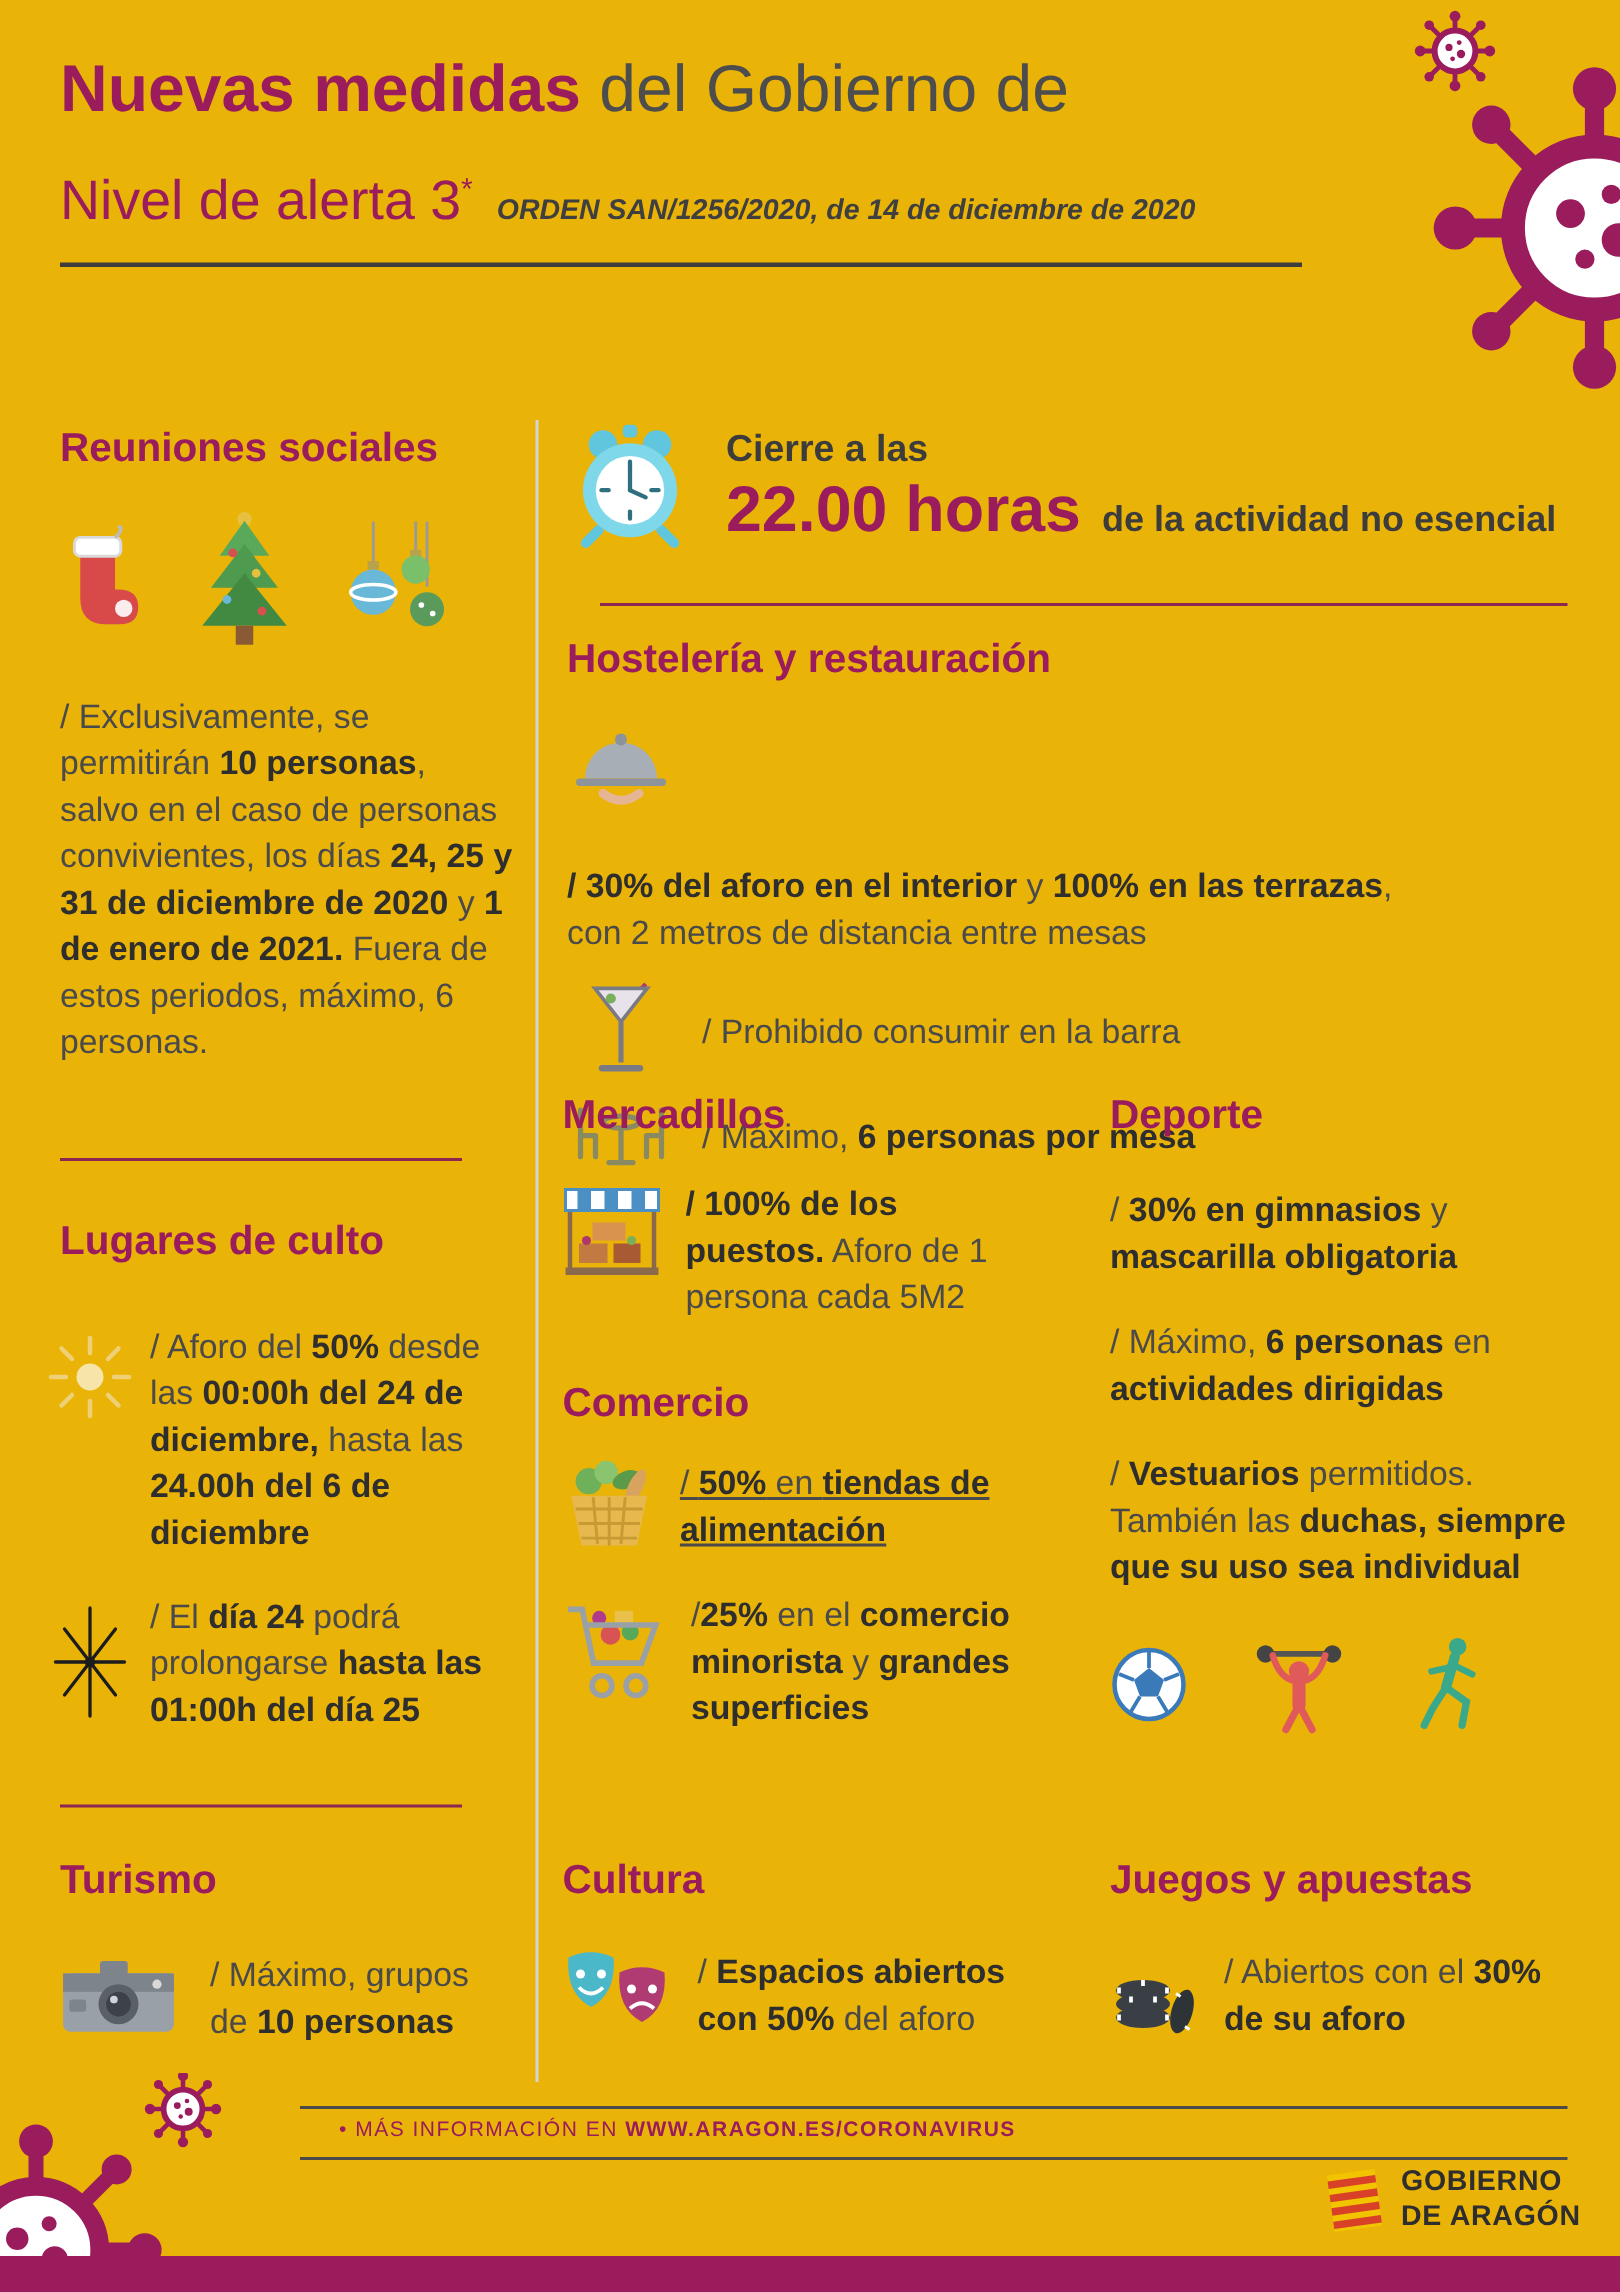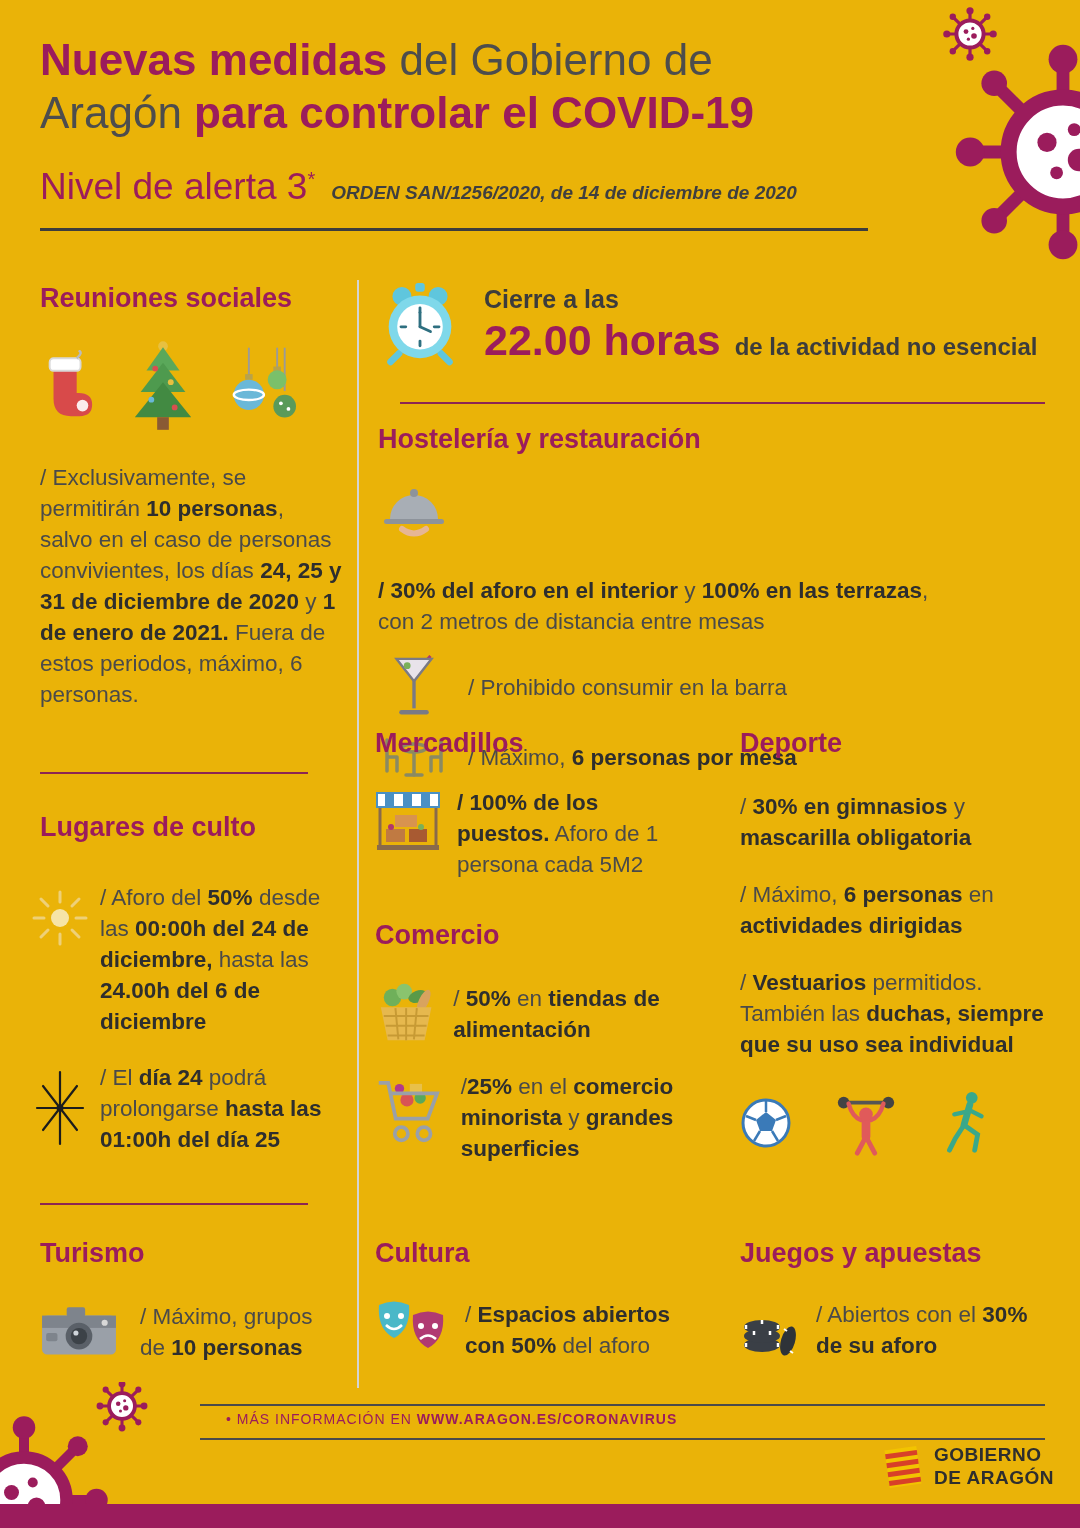--- a/index.html
+++ b/index.html
@@ -67,21 +67,21 @@
   .host-r2{margin-top:18px;align-items:center;}
   .host-r3{margin-top:16px;align-items:center;}
 
   
   .icon-row{display:flex;gap:16px;align-items:flex-start;}
   .col-txt{font-size:22.5px;line-height:1.38;}
   .sec-mercadillos{position:absolute;left:375px;top:728px;width:302px;}
   .merc-row{margin-top:28px;}
   .merc-txt{width:218px;}
   .sec-comercio{position:absolute;left:375px;top:920px;width:302px;}
-  .com-r1{margin-top:30px;align-items:center;}
+  .com-r1{margin-top:20px;align-items:center;text-decoration:underline;}
   .com-r2{margin-top:24px;}
   .com-txt{width:230px;}
   .sec-deporte{position:absolute;left:740px;top:728px;width:308px;}
   .dep-p{font-size:22.5px;line-height:1.38;margin-top:26px;}
   .dep-p1{margin-top:32px;}
   .sport-icons{display:flex;gap:42px;margin-top:30px;align-items:center;}
   .sec-cultura{position:absolute;left:375px;top:1238px;width:322px;}
   .cult-row{margin-top:30px;}
   .cult-txt{width:228px;}
   .sec-juegos{position:absolute;left:740px;top:1238px;width:308px;}
@@ -136,21 +136,20 @@
             <circle cx="10" cy="5" r="7"></circle>
           <circle cx="-4" cy="13" r="4"></circle>
             <circle cx="7" cy="-14" r="4"></circle>
         </g>
       </g>
     </defs>
   </svg>
 
   <header class="hdr">
     <div class="t-line"><span class="accent">Nuevas medidas</span><span> del Gobierno de</span></div>
-    <div class="t-line"><span>Aragón </span><span class="accent">para controlar el COVID-19</span></div>
     <div class="alert-row">
       <span class="alert"><span>Nivel de alerta 3</span><sup>*</sup></span>
       <span class="order">ORDEN SAN/1256/2020, de 14 de diciembre de 2020</span>
     </div>
     <div class="hdr-rule"></div>
   </header>
 
   <svg class="virus-tr" viewBox="0 0 215 300">
     <use href="#virus" transform="translate(105,34) scale(0.40)"></use>
     <use href="#virus" transform="translate(198,152) scale(1.60)"></use>

